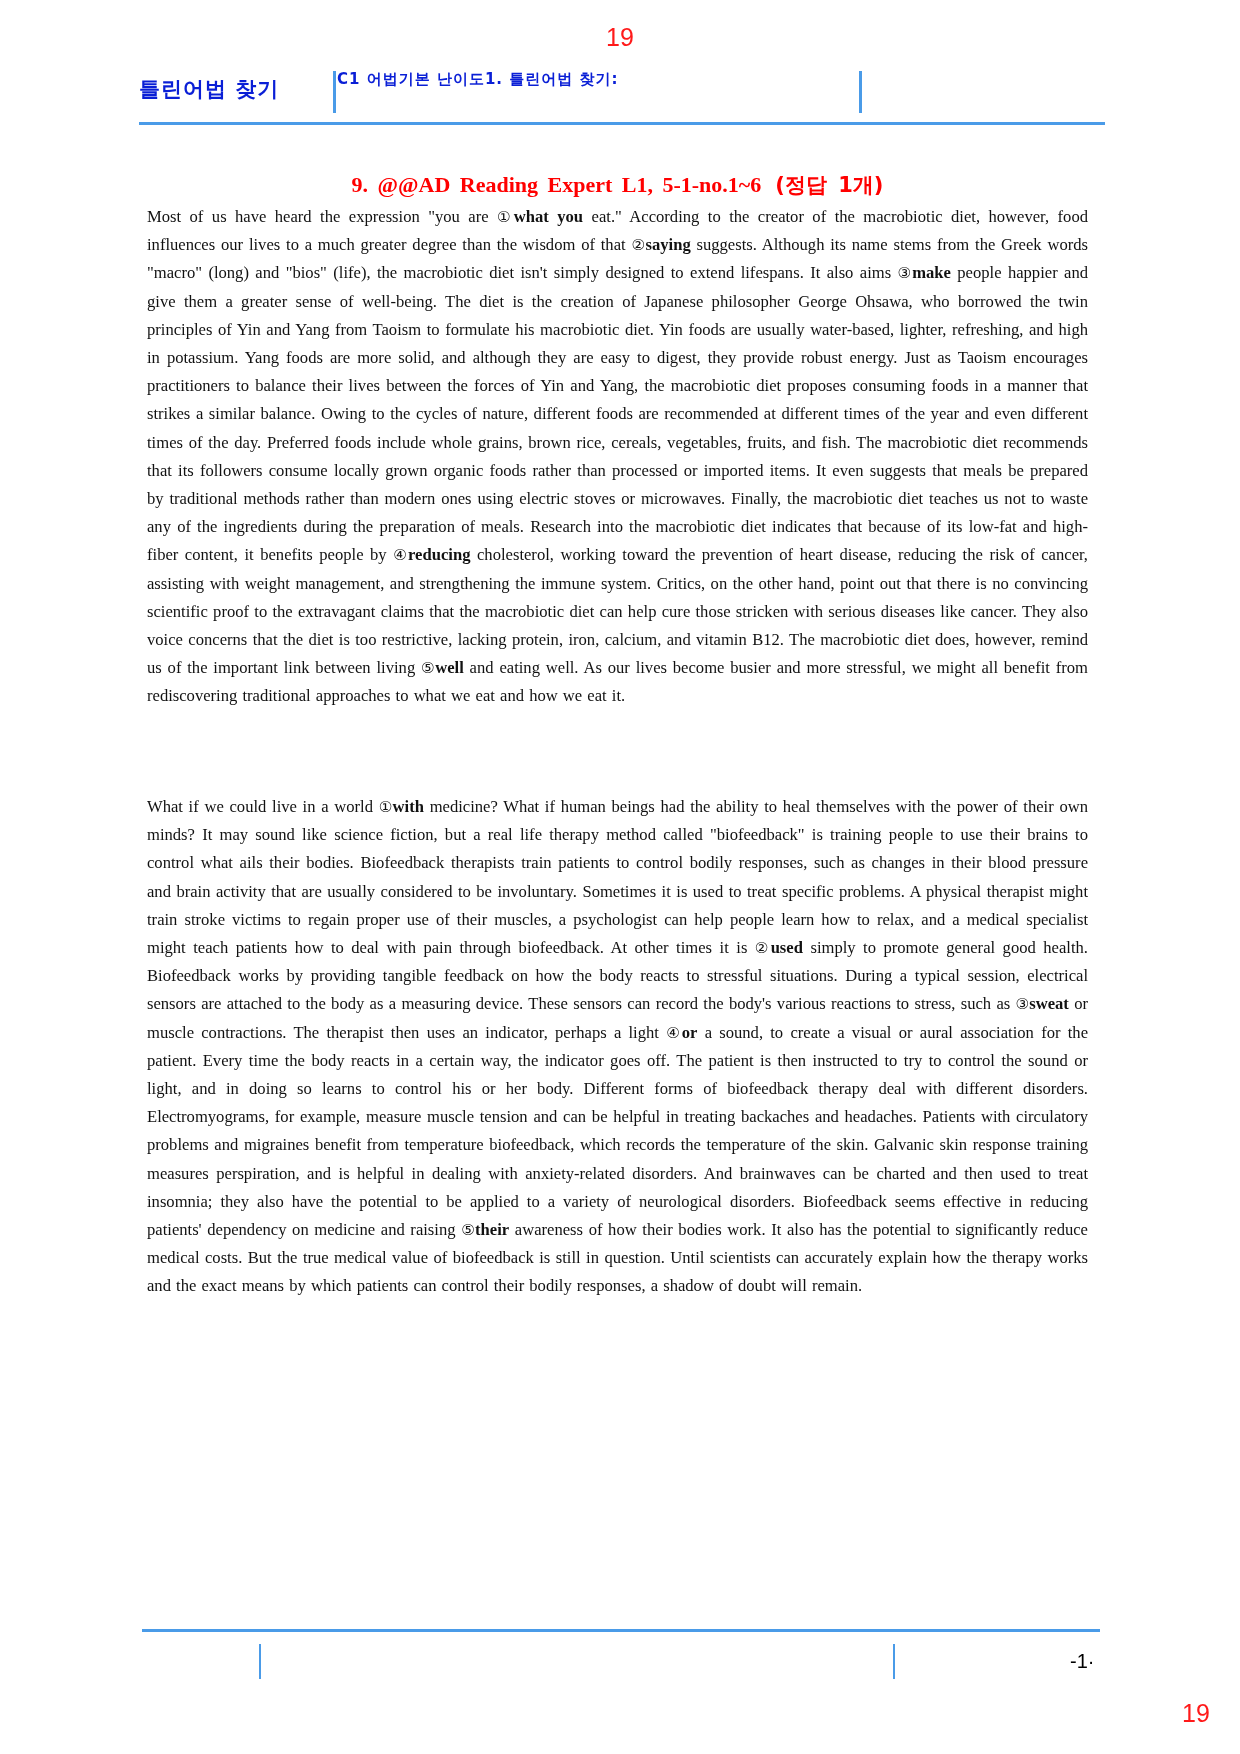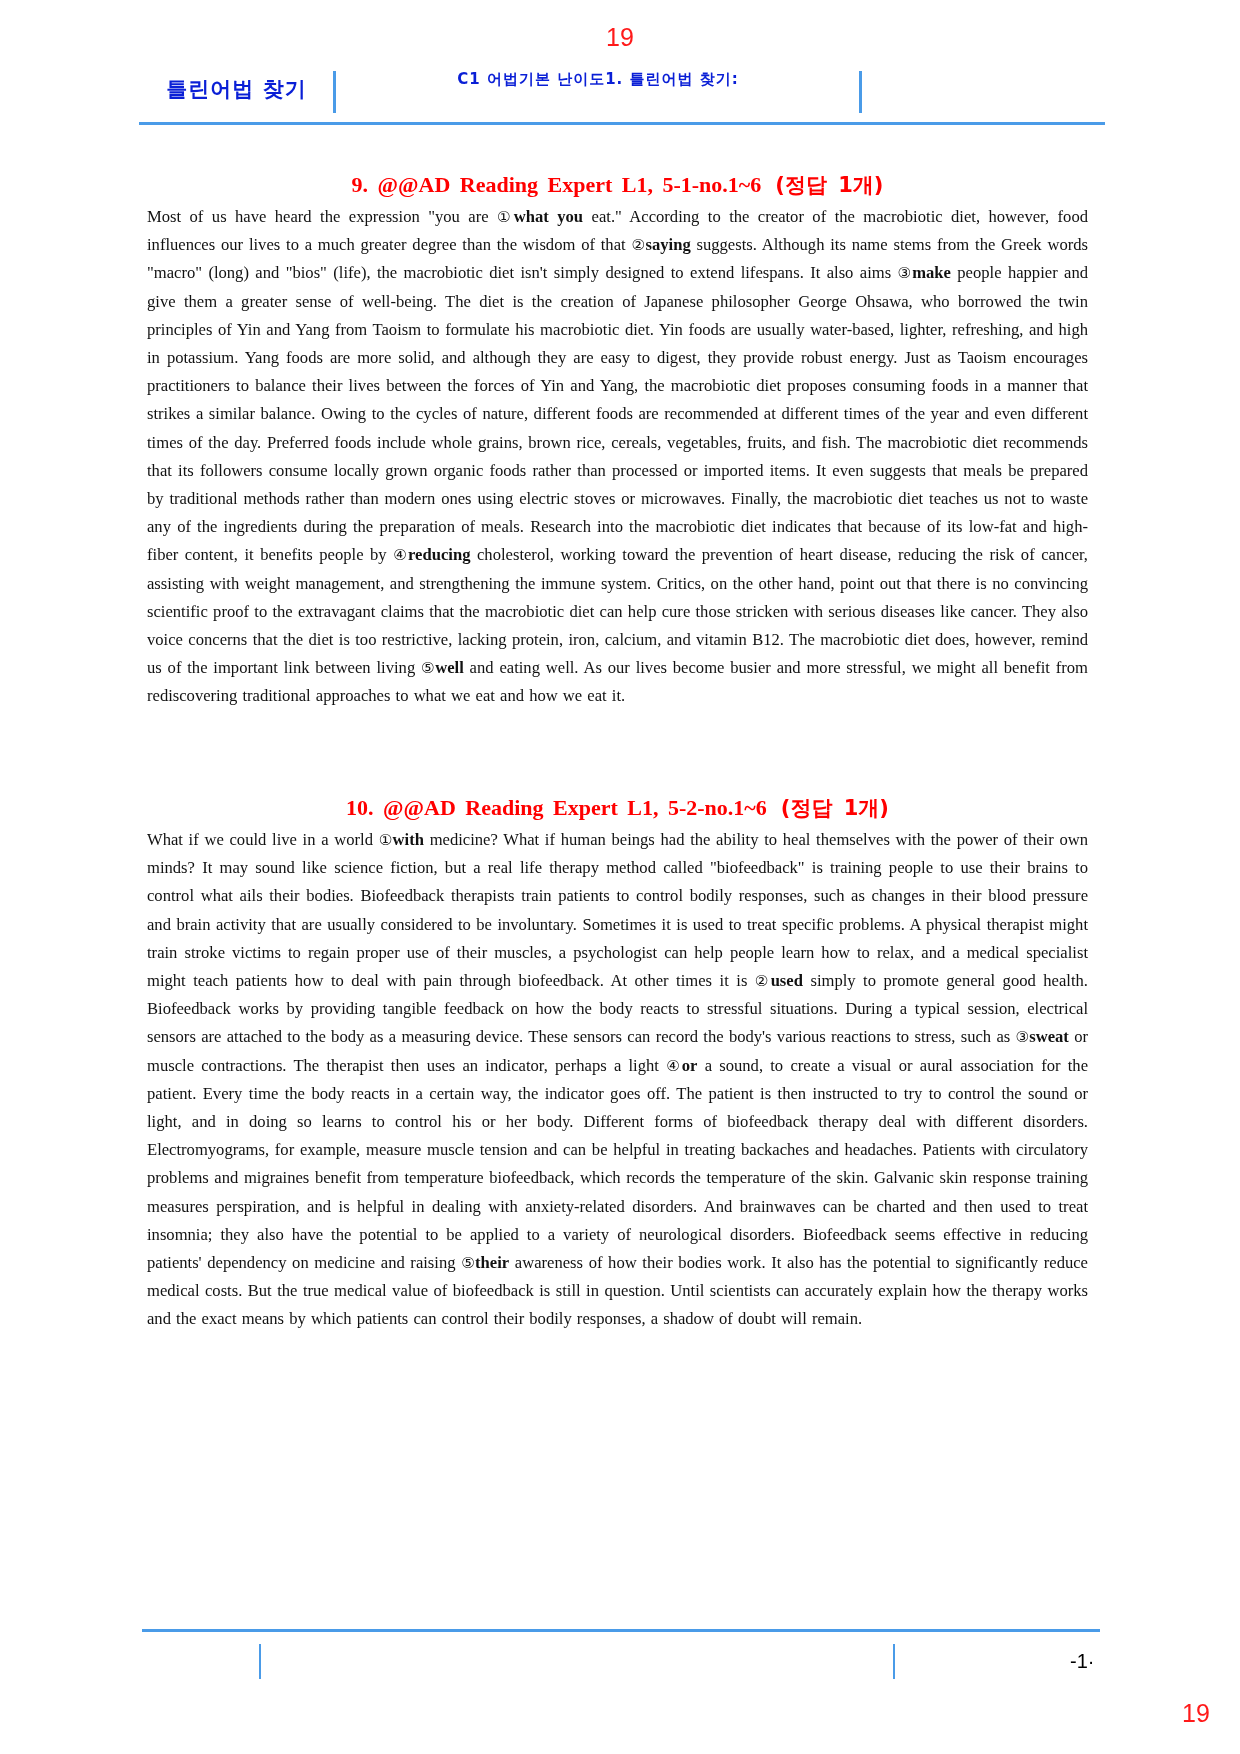--- a/index.html
+++ b/index.html
@@ -31,21 +31,20 @@
     top: 66px;
     left: 139px;
     width: 966px;
     height: 58px;
   }
   .header-title {
     position: absolute;
     left: 0;
     top: 8px;
     width: 195px;
-    text-align: center;
     color: #0a1fd6;
     font-family: "DejaVu Sans", "Liberation Sans", sans-serif;
     font-weight: bold;
     font-size: 21px;
     line-height: 30px;
     letter-spacing: 1px;
   }
   .header-divider {
     position: absolute;
     top: 5px;
@@ -53,21 +52,20 @@
     height: 42px;
     background: #4a9be8;
   }
   .header-divider.left { left: 194px; }
   .header-divider.right { left: 720px; }
   .header-subtitle {
     position: absolute;
     left: 198px;
     top: 0;
     width: 522px;
-    text-align: center;
     color: #0a1fd6;
     font-family: "DejaVu Sans", "Liberation Sans", sans-serif;
     font-weight: bold;
     font-size: 15px;
     line-height: 26px;
     letter-spacing: 1px;
   }
   .header-rule {
     position: absolute;
     top: 122px;
@@ -164,23 +162,20 @@
 <div class="header-rule"></div>
 
 <section class="question" style="top:170px">
   <h2 class="q-title">
     <span>9. @@AD Reading Expert L1, 5-1-no.1~6</span><span class="answer-count">(정답 1개)</span>
   </h2>
   <p class="passage">Most of us have heard the expression "you are <span><span class="marker">①</span><span class="blank">what you</span></span> eat." According to the creator of the macrobiotic diet, however, food influences our lives to a much greater degree than the wisdom of that <span><span class="marker">②</span><span class="blank">saying</span></span> suggests. Although its name stems from the Greek words "macro" (long) and "bios" (life), the macrobiotic diet isn't simply designed to extend lifespans. It also aims <span><span class="marker">③</span><span class="blank">make</span></span> people happier and give them a greater sense of well-being. The diet is the creation of Japanese philosopher George Ohsawa, who borrowed the twin principles of Yin and Yang from Taoism to formulate his macrobiotic diet. Yin foods are usually water-based, lighter, refreshing, and high in potassium. Yang foods are more solid, and although they are easy to digest, they provide robust energy. Just as Taoism encourages practitioners to balance their lives between the forces of Yin and Yang, the macrobiotic diet proposes consuming foods in a manner that strikes a similar balance. Owing to the cycles of nature, different foods are recommended at different times of the year and even different times of the day. Preferred foods include whole grains, brown rice, cereals, vegetables, fruits, and fish. The macrobiotic diet recommends that its followers consume locally grown organic foods rather than processed or imported items. It even suggests that meals be prepared by traditional methods rather than modern ones using electric stoves or microwaves. Finally, the macrobiotic diet teaches us not to waste any of the ingredients during the preparation of meals. Research into the macrobiotic diet indicates that because of its low-fat and high-fiber content, it benefits people by <span><span class="marker">④</span><span class="blank">reducing</span></span> cholesterol, working toward the prevention of heart disease, reducing the risk of cancer, assisting with weight management, and strengthening the immune system. Critics, on the other hand, point out that there is no convincing scientific proof to the extravagant claims that the macrobiotic diet can help cure those stricken with serious diseases like cancer. They also voice concerns that the diet is too restrictive, lacking protein, iron, calcium, and vitamin B12. The macrobiotic diet does, however, remind us of the important link between living <span><span class="marker">⑤</span><span class="blank">well</span></span> and eating well. As our lives become busier and more stressful, we might all benefit from rediscovering traditional approaches to what we eat and how we eat it.</p>
 </section>
 
 <section class="question" style="top:793px">
-  <h2 class="q-title">
-    <span>10. @@AD Reading Expert L1, 5-2-no.1~6</span><span class="answer-count">(정답 1개)</span>
-  </h2>
   <p class="passage">What if we could live in a world <span><span class="marker">①</span><span class="blank">with</span></span> medicine? What if human beings had the ability to heal themselves with the power of their own minds? It may sound like science fiction, but a real life therapy method called "biofeedback" is training people to use their brains to control what ails their bodies. Biofeedback therapists train patients to control bodily responses, such as changes in their blood pressure and brain activity that are usually considered to be involuntary. Sometimes it is used to treat specific problems. A physical therapist might train stroke victims to regain proper use of their muscles, a psychologist can help people learn how to relax, and a medical specialist might teach patients how to deal with pain through biofeedback. At other times it is <span><span class="marker">②</span><span class="blank">used</span></span> simply to promote general good health. Biofeedback works by providing tangible feedback on how the body reacts to stressful situations. During a typical session, electrical sensors are attached to the body as a measuring device. These sensors can record the body's various reactions to stress, such as <span><span class="marker">③</span><span class="blank">sweat</span></span> or muscle contractions. The therapist then uses an indicator, perhaps a light <span><span class="marker">④</span><span class="blank">or</span></span> a sound, to create a visual or aural association for the patient. Every time the body reacts in a certain way, the indicator goes off. The patient is then instructed to try to control the sound or light, and in doing so learns to control his or her body. Different forms of biofeedback therapy deal with different disorders. Electromyograms, for example, measure muscle tension and can be helpful in treating backaches and headaches. Patients with circulatory problems and migraines benefit from temperature biofeedback, which records the temperature of the skin. Galvanic skin response training measures perspiration, and is helpful in dealing with anxiety-related disorders. And brainwaves can be charted and then used to treat insomnia; they also have the potential to be applied to a variety of neurological disorders. Biofeedback seems effective in reducing patients' dependency on medicine and raising <span><span class="marker">⑤</span><span class="blank">their</span></span> awareness of how their bodies work. It also has the potential to significantly reduce medical costs. But the true medical value of biofeedback is still in question. Until scientists can accurately explain how the therapy works and the exact means by which patients can control their bodily responses, a shadow of doubt will remain.</p>
 </section>
 
 <div class="footer-rule"></div>
 <div class="footer-divider left"></div>
 <div class="footer-divider right"></div>
 <div class="footer-page-code">-1·</div>
 <div class="bottom-page-number">19</div>
 
 </body></html>

